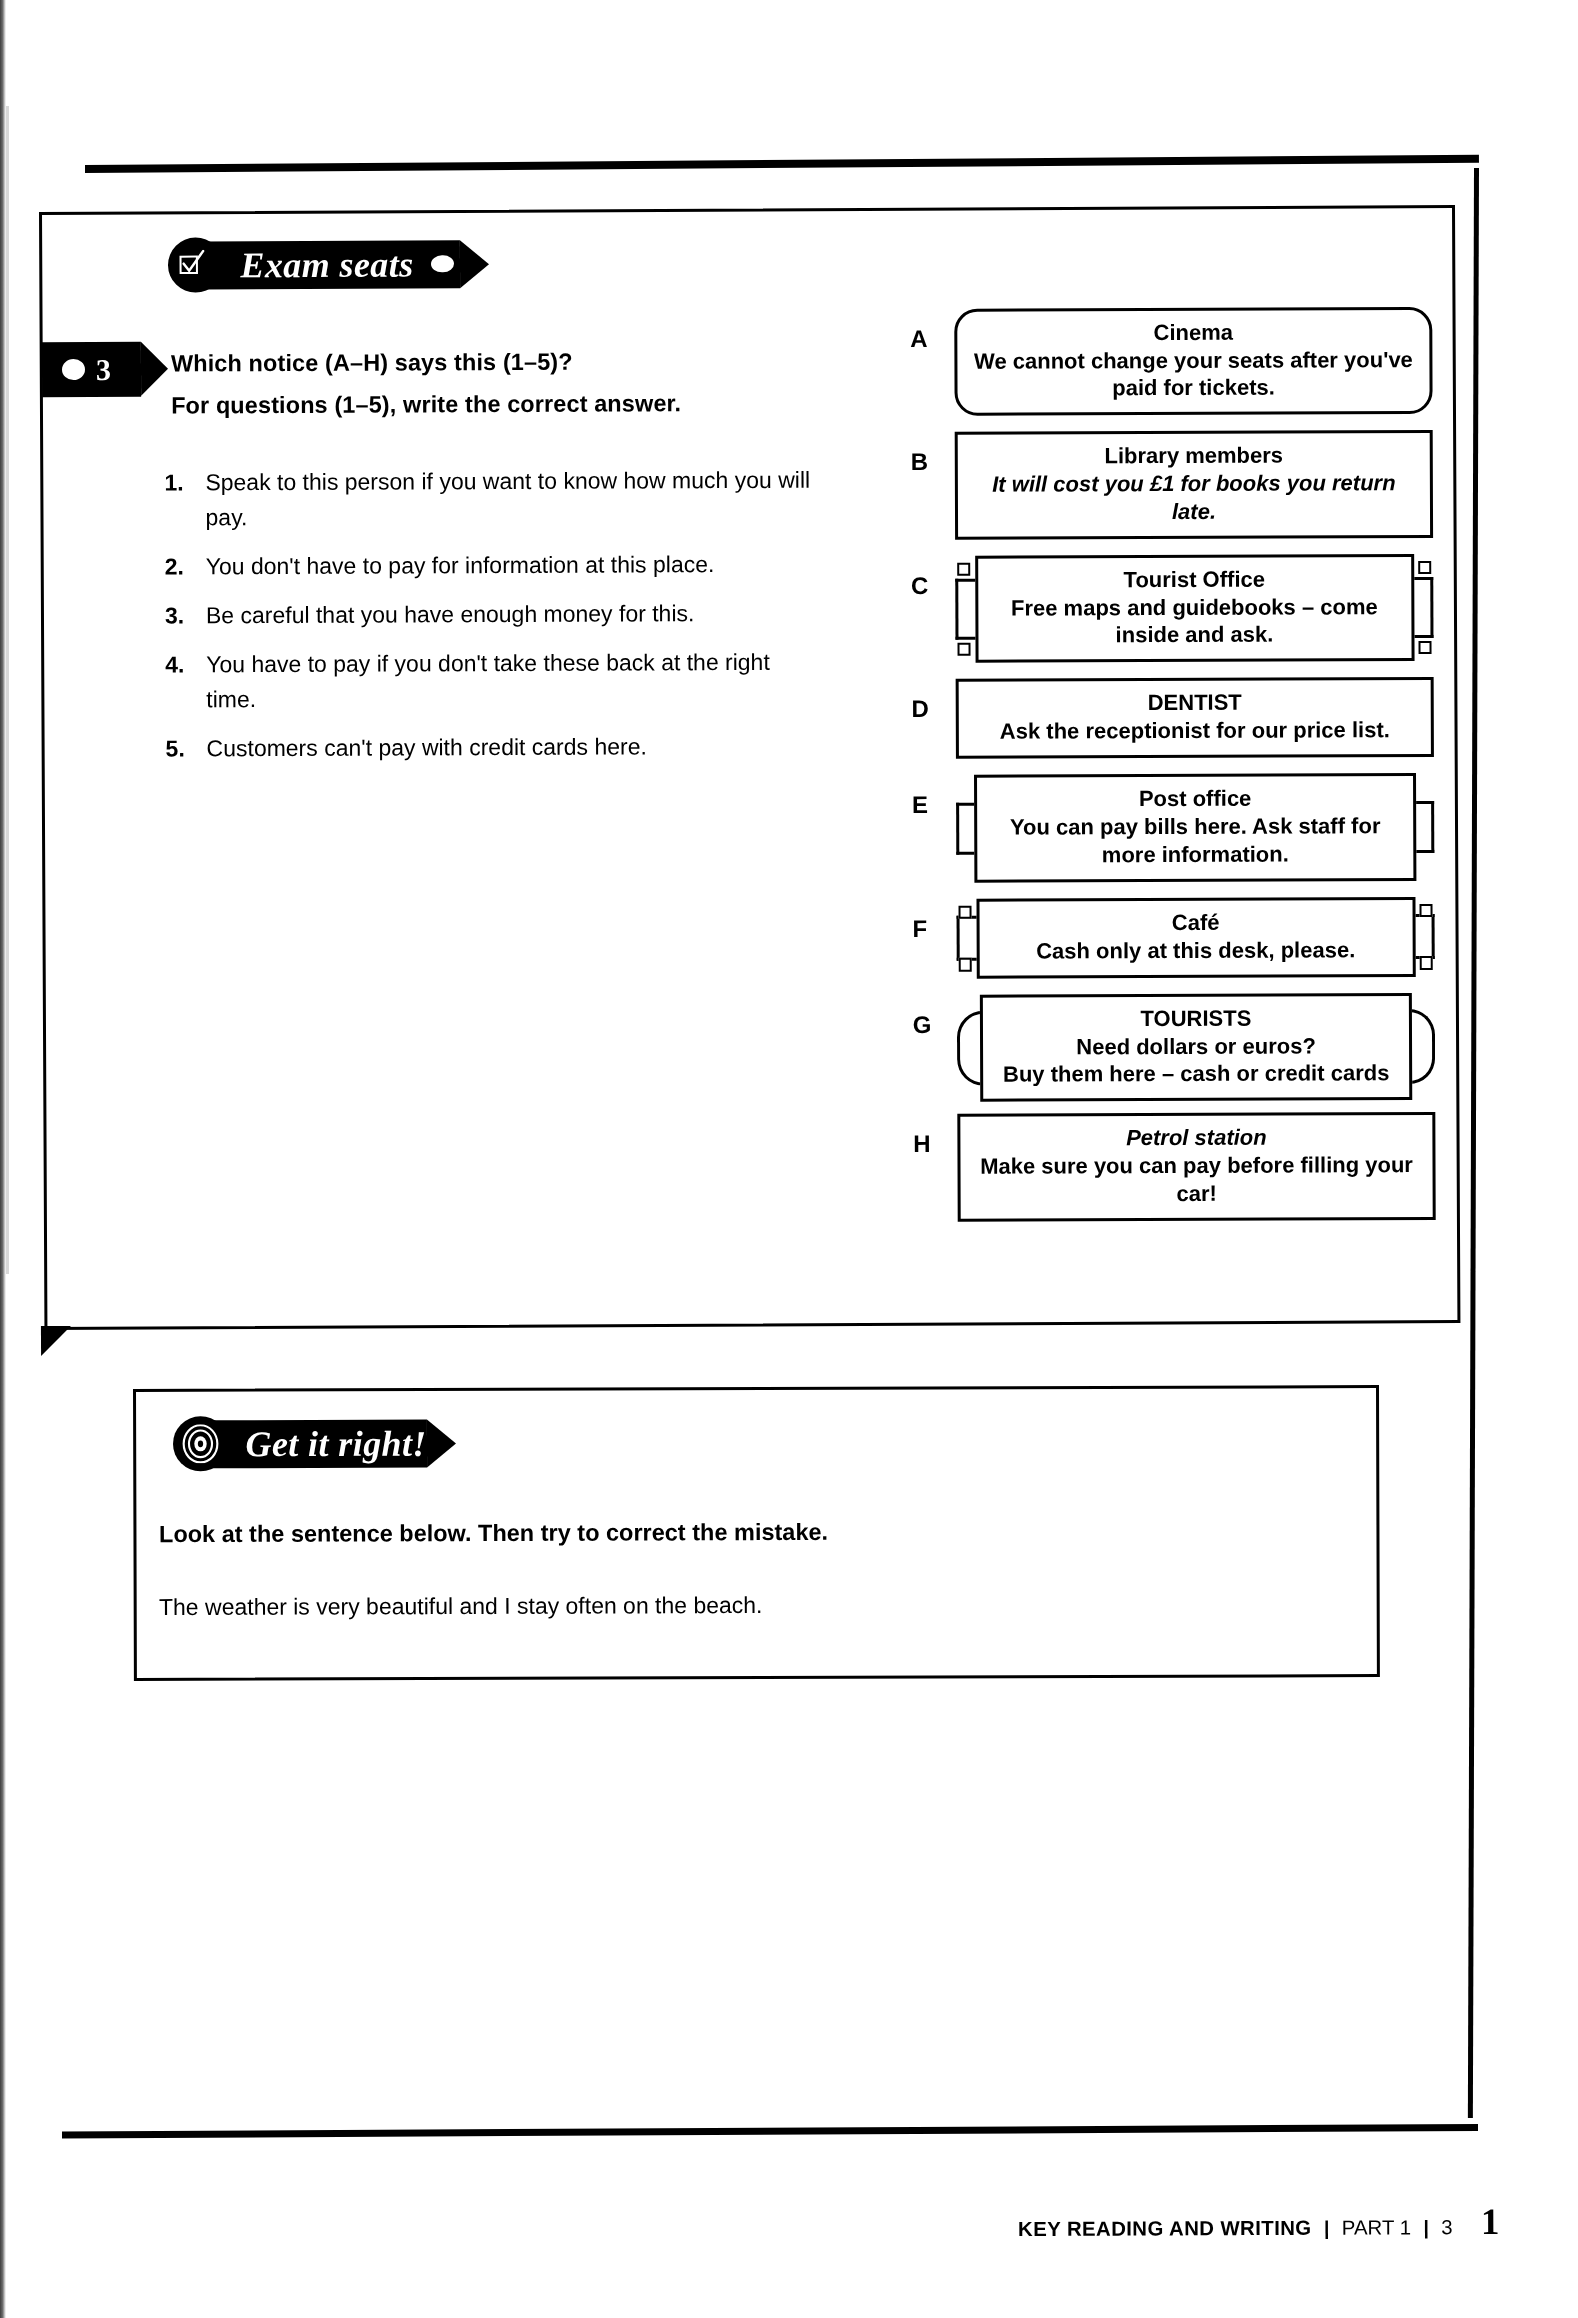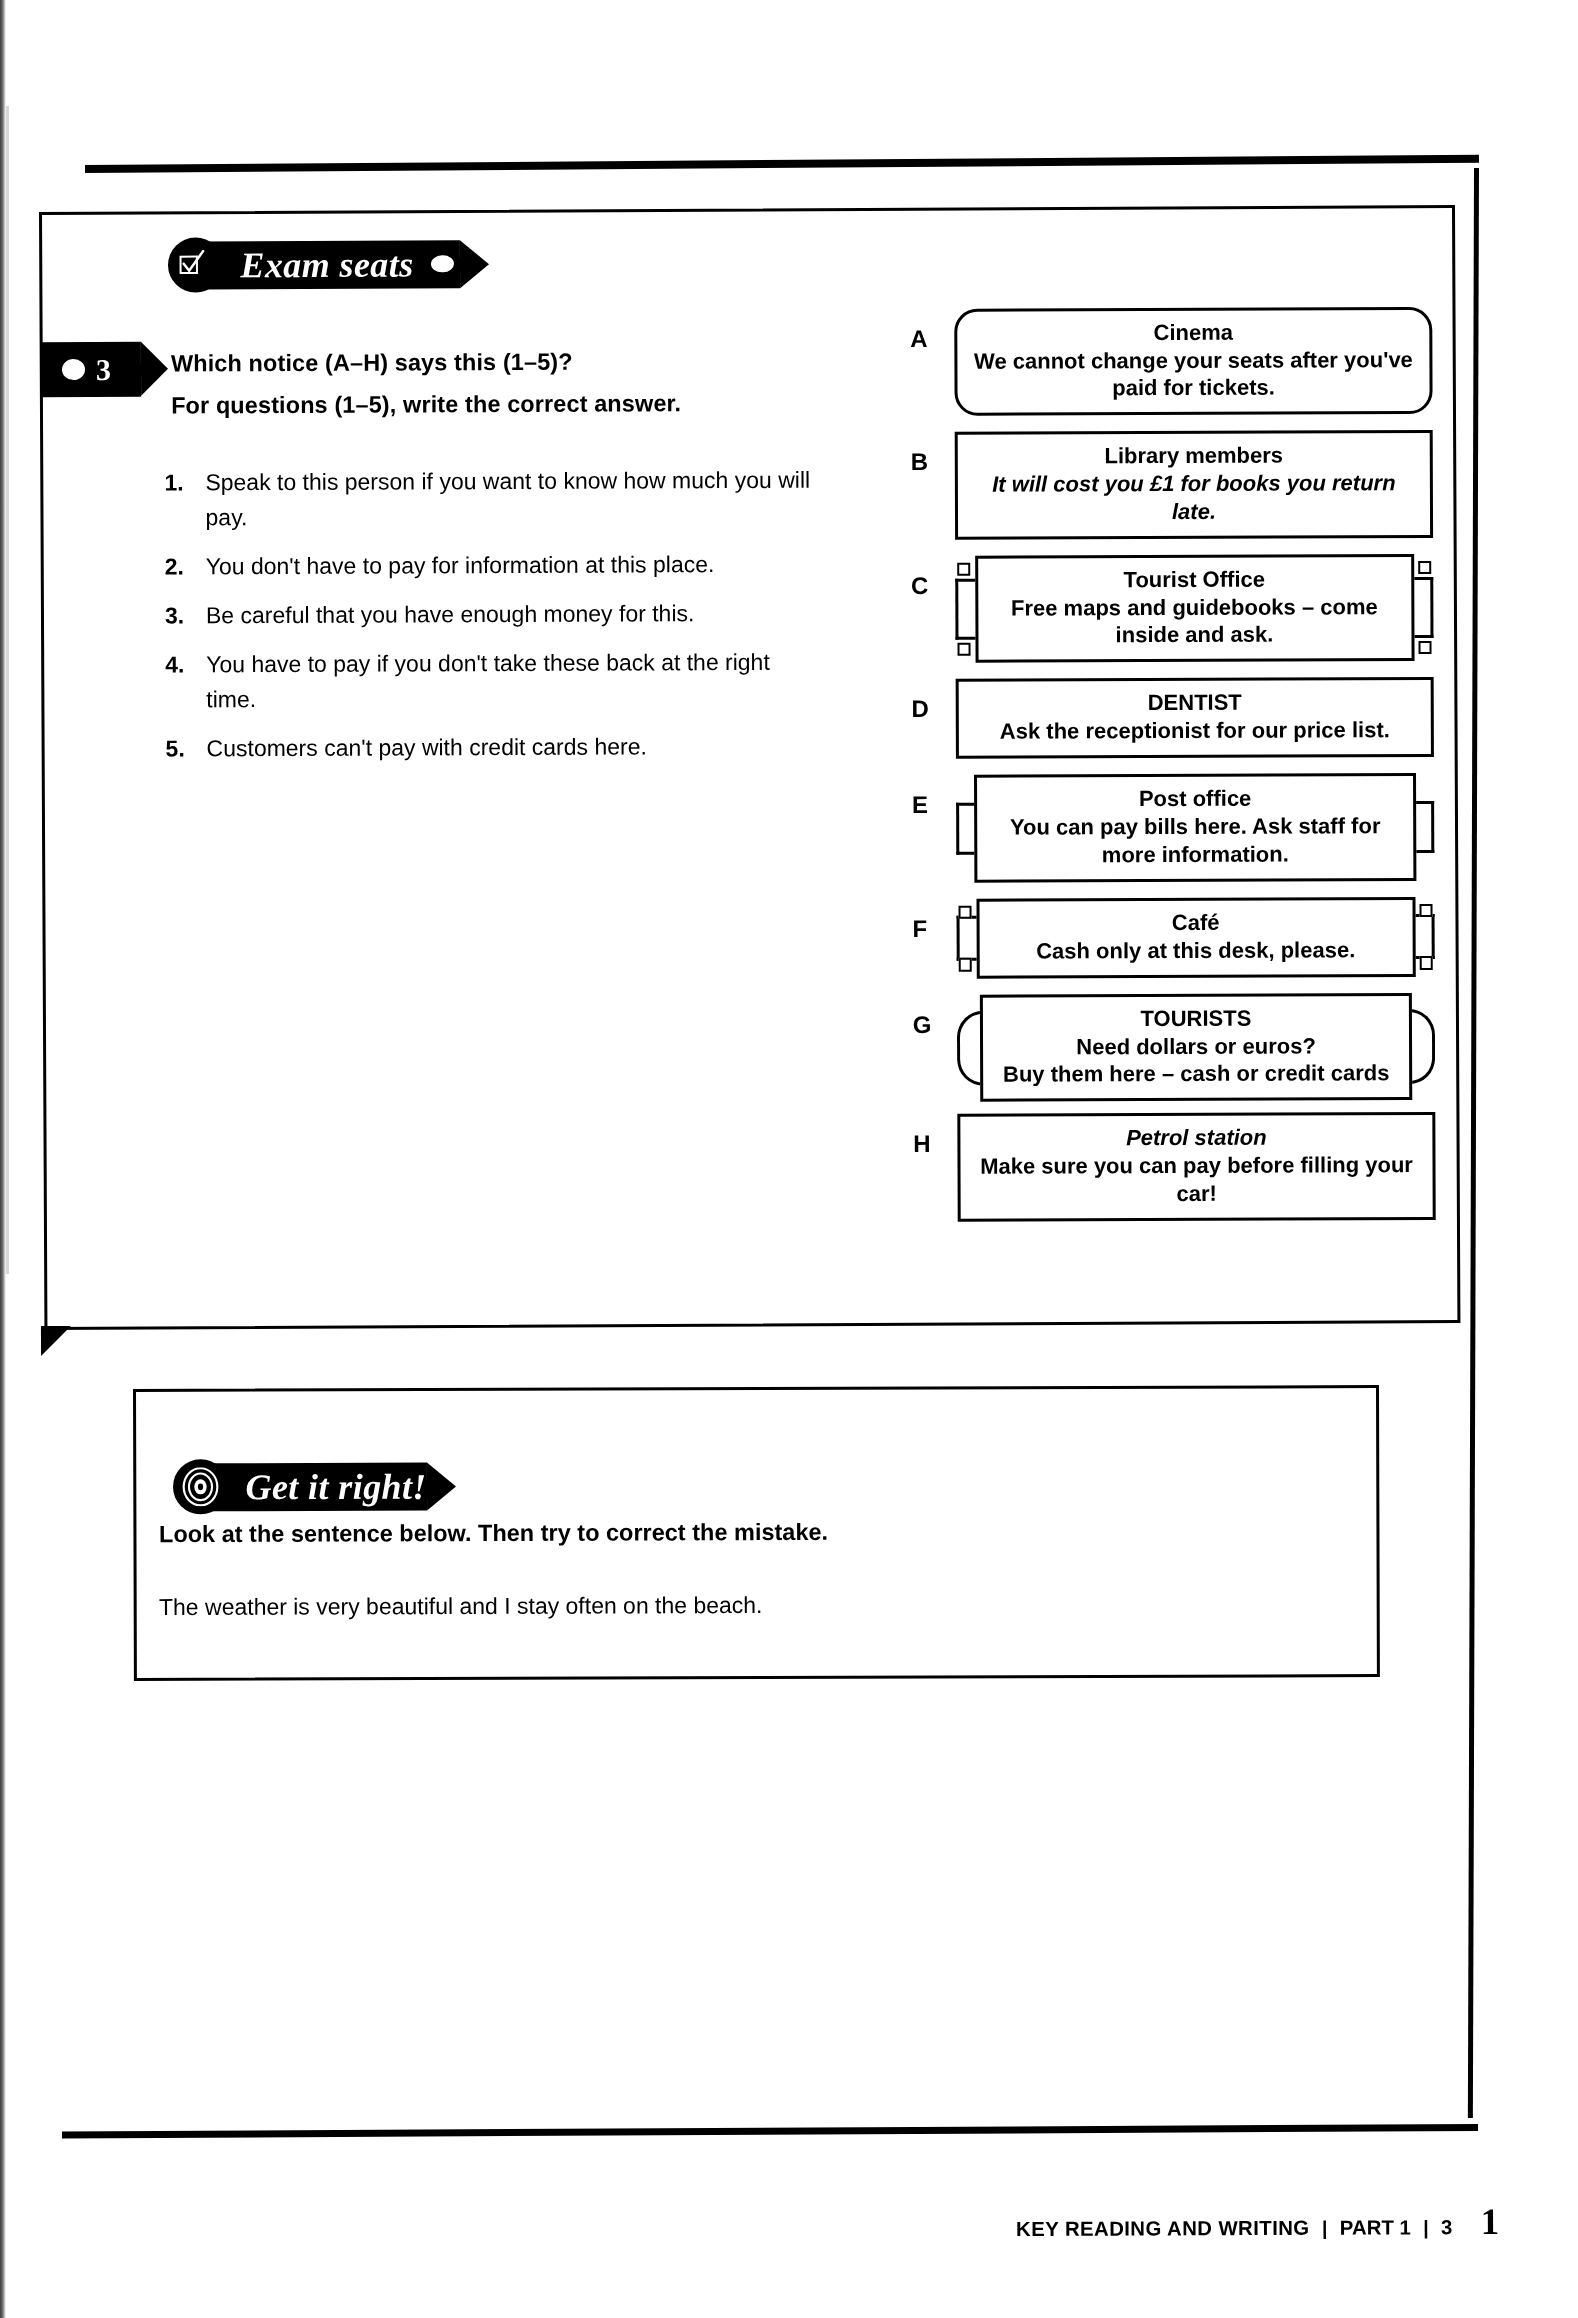--- a/index.html
+++ b/index.html
@@ -137,21 +137,21 @@
   }
 
   
   .spiral-icon {
     position: absolute;
     left: 8px; top: 8px;
     width: 39px; height: 39px;
   }
 
   .exam-banner { left: 168px; top: 237px; transform: rotate(-0.28deg); }
-  .right-banner { left: 173px; top: 1416px; transform: rotate(-0.18deg); margin-top: 43px; }
+  .right-banner { left: 173px; top: 1416px; transform: rotate(-0.18deg); }
 
   
   .unit-flag {
     position: absolute;
     left: 42px; top: 342px;
     width: 99px; height: 55px;
     background: #000;
     transform: rotate(-0.28deg);
     display: flex;
     align-items: center;
@@ -392,21 +392,21 @@
     align-items: baseline;
     gap: 12.4px;
     transform: rotate(-0.25deg);
   }
   .footer-label {
     font-weight: bold;
     font-size: 20.4px;
     letter-spacing: 0.4px;
   }
   .footer-sep { font-weight: bold; font-size: 19.5px; }
-  .footer-part, .footer-unit { font-weight: bold; font-size: 20.4px; }
+  .footer-part, .footer-unit { font-weight: normal; font-size: 20.4px; }
   .footer-page {
     font-family: "Liberation Serif", serif;
     font-weight: bold;
     font-size: 37px;
     margin-left: 16px;
   }
 </style>
 </head>
 <body>
 

